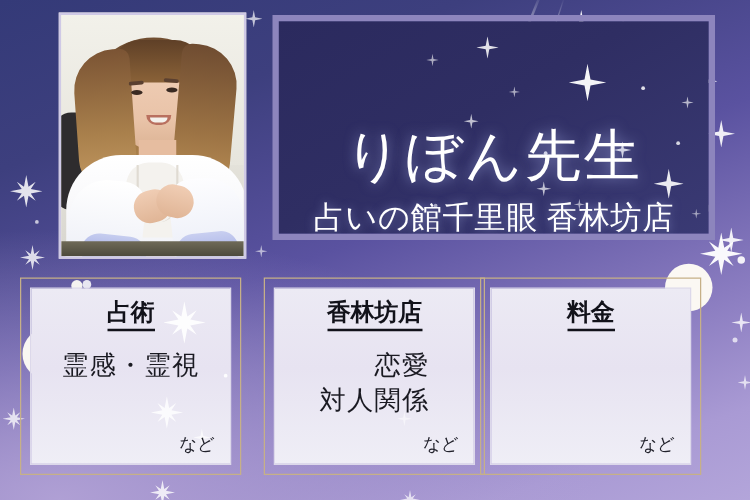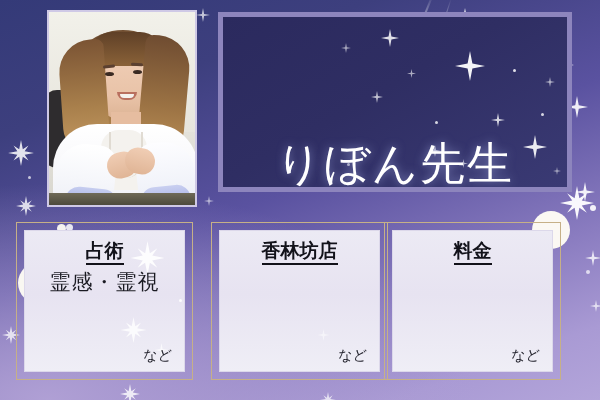--- a/index.html
+++ b/index.html
@@ -99,21 +99,21 @@
   #card1{left:16px;} #card2{left:211px;} #card3{left:384px;}
   .ctitle{
     font-family:"Liberation Serif","DejaVu Serif",serif;
     font-weight:bold;font-size:19px;color:#12121a;margin-top:9px;
     border-bottom:2px solid #12121a;padding-bottom:1px;line-height:1.15;z-index:3;
   }
   .cline{
     font-family:"Liberation Serif","DejaVu Serif",serif;
     font-size:21px;color:#1a1a22;line-height:1.32;z-index:3;letter-spacing:1px;
   }
-  .clist{margin-top:4px;display:flex;flex-direction:column;align-items:flex-end;gap:0;z-index:3;}
+  .clist{margin-top:14px;display:flex;flex-direction:column;align-items:flex-end;gap:0;z-index:3;}
   .big .cline{font-size:26px;letter-spacing:0;line-height:1.3;}
   .nado{
     position:absolute;right:12px;bottom:6px;
     font-family:"Liberation Serif","DejaVu Serif",serif;
     font-size:14px;color:#22222c;z-index:3;
   }
 </style>
 </head>
 <body>
 
@@ -199,20 +199,21 @@
       <div class="star4" style="position:absolute;left:118px;top:26px;width:10px;height:10px;opacity:.6;"></div>
       <div class="star4" style="position:absolute;left:236px;top:142px;width:9px;height:9px;opacity:.6;"></div>
       <div class="star4" style="position:absolute;left:330px;top:150px;width:8px;height:8px;opacity:.55;"></div>
       <div class="dot" style="position:absolute;left:290px;top:52px;width:3px;height:3px;opacity:.85;"></div>
       <div class="dot" style="position:absolute;left:212px;top:104px;width:3px;height:3px;opacity:.8;"></div>
       <div class="dot" style="position:absolute;left:318px;top:96px;width:3px;height:3px;opacity:.8;"></div>
       <div class="dot" style="position:absolute;left:124px;top:146px;width:3px;height:3px;opacity:.6;"></div>
     </div>
     <div class="inner">
       <div class="name">りぼん先生</div>
+      <div class="shop">占いの館千里眼 香林坊店</div>
     </div>
   </div>
 
   <div class="card" id="card1">
     <div class="panel">
       <div class="spk">
         <div class="star8" style="position:absolute;left:26px;top:10px;width:34px;height:34px;opacity:.9;"></div>
         <div class="star8" style="position:absolute;left:16px;top:86px;width:26px;height:26px;opacity:.8;"></div>
         <div class="star4" style="position:absolute;left:50px;top:112px;width:14px;height:14px;opacity:.7;"></div>
 
@@ -226,20 +227,24 @@
     </div>
   </div>
 
   <div class="card" id="card2">
     <div class="panel">
       <div class="spk">
         <div class="star4" style="position:absolute;left:18px;top:98px;width:12px;height:12px;opacity:.5;"></div>
 
       </div>
       <div class="ctitle">香林坊店</div>
+      <div class="clist">
+        <div class="cline">恋愛</div>
+        <div class="cline">対人関係</div>
+      </div>
       <div class="nado">など</div>
     </div>
   </div>
 
   <div class="card big" id="card3">
     <div class="panel">
       <div class="spk">
         
         
         

